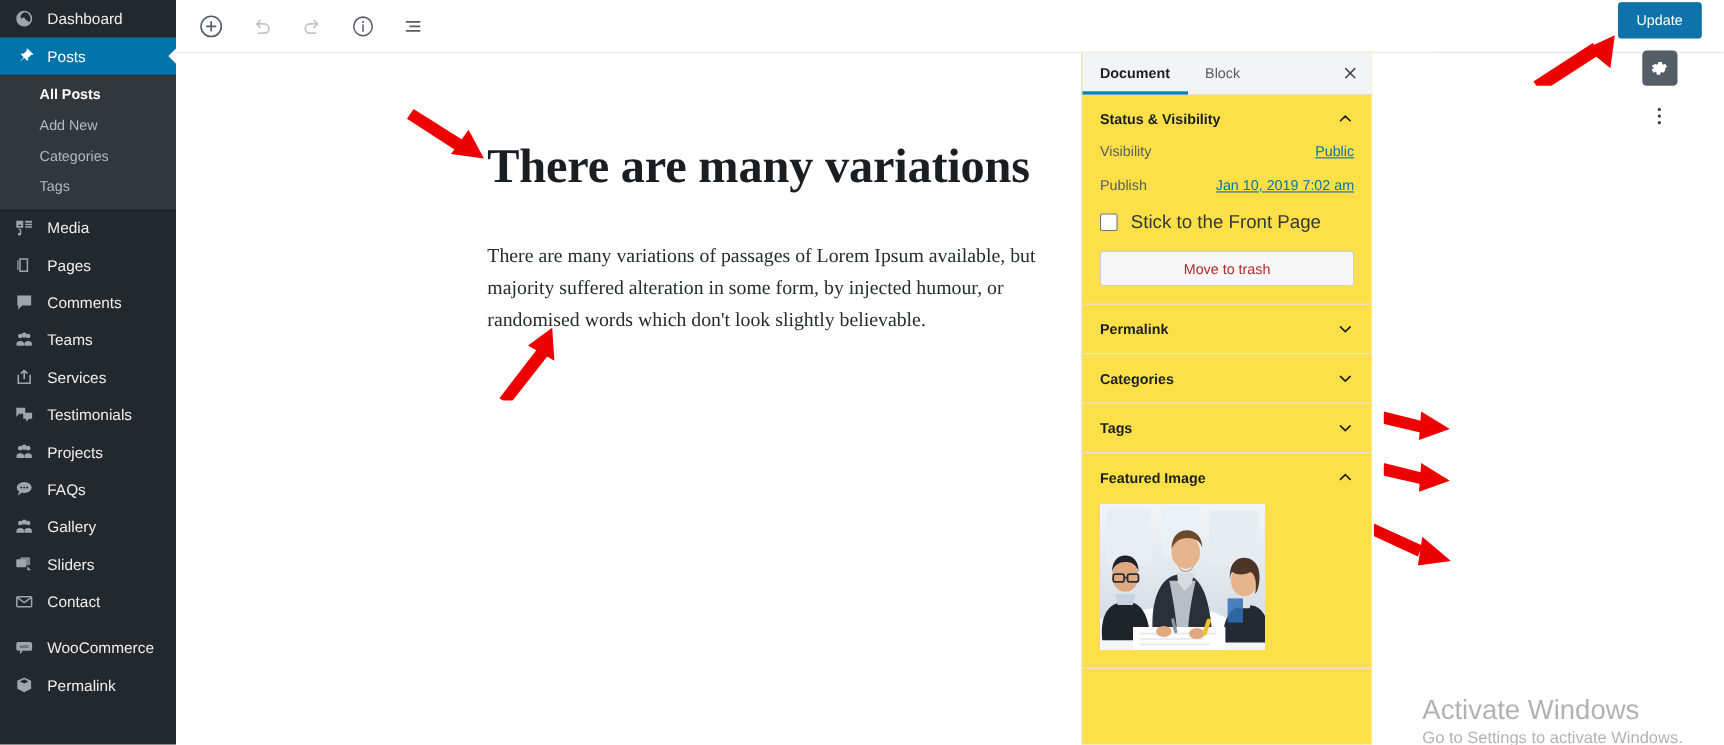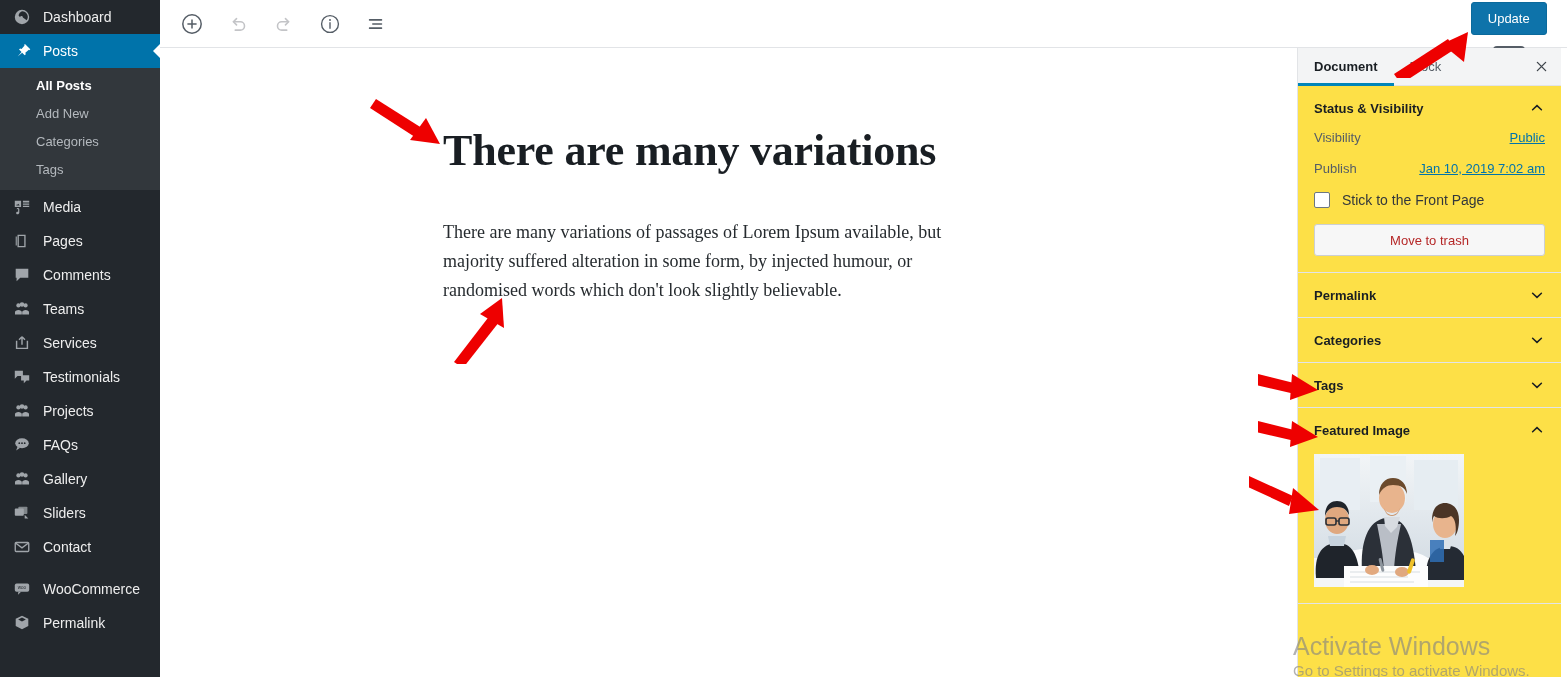--- a/index.html
+++ b/index.html
@@ -2,21 +2,21 @@
 <html><head>
 <meta charset="utf-8">
 <style>
   * { box-sizing: border-box; margin: 0; padding: 0; }
   html, body {
     width: 1567px; height: 677px;
     overflow: hidden;
     background: #fff;
     font-family: "Liberation Sans", sans-serif;
   }
-  .app { position: relative; width: 1561px; height: 677px; }
+  .app { position: relative; width: 1247px; height: 677px; }
 
   
   .adminmenu {
     position: absolute; left: 0; top: 0;
     width: 160px; height: 677px;
     background: #23282d;
     color: #b4b9be;
     overflow: hidden;
   }
   .menu-item {
@@ -189,21 +189,21 @@
   .row .rv { margin-left: auto; }
   .link {
     color: #0073aa; text-decoration: underline; cursor: pointer; font-size: 13px;
   }
   .chk-row { display: flex; align-items: center; margin-bottom: 16px; cursor: pointer; }
   .chkbox {
     width: 16px; height: 16px; border: 1px solid #6c7781;
     background: #fff; border-radius: 2px; margin-right: 12px;
     flex: 0 0 16px;
   }
-  .chk-label { font-size: 14px; color: #32373c; }
+  .chk-label { font-size: 17px; color: #32373c; }
   .trash-btn {
     width: 100%; height: 32px;
     background: #f7f7f7; border: 1px solid #cccfd3; border-radius: 3px;
     color: #b52727; font-size: 13px; cursor: pointer;
   }
   .featured-thumb {
     width: 150px; height: 133px;
     border: 0; margin-top: 2px;
     position: relative; overflow: hidden;
     background: #cfd6dc;

